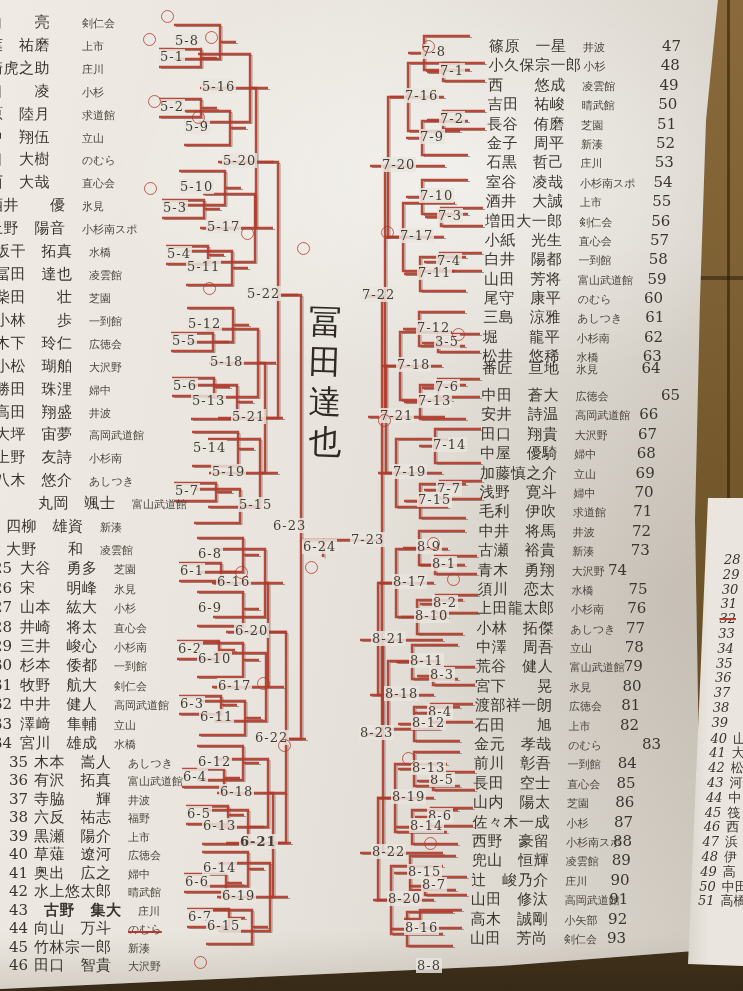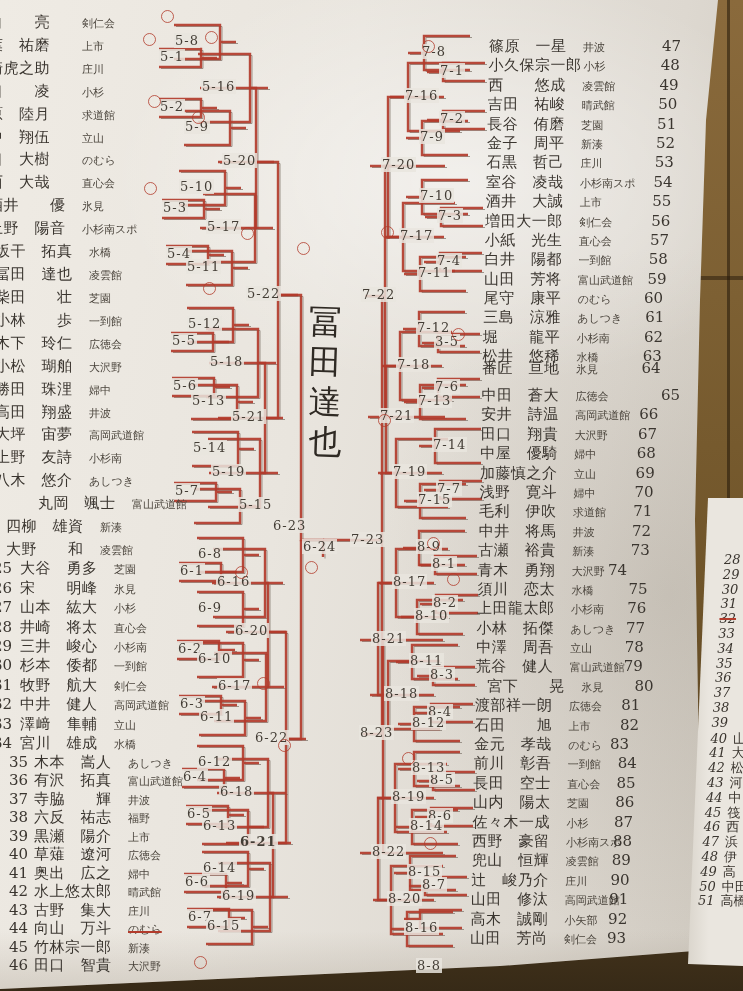--- a/index.html
+++ b/index.html
@@ -362,21 +362,21 @@
       <div class="row" style="left: 0px; top: 714.6px;"><span class="no" style="position: absolute; left: -12px;">33</span><span class="nm" style="margin-left: 20px;">澤﨑　隼輔</span><span class="cl">立山</span></div>
       <div class="row" style="left: 0px; top: 734px;"><span class="no" style="position: absolute; left: -12px;">34</span><span class="nm" style="margin-left: 20px;">宮川　雄成</span><span class="cl">水橋</span></div>
       <div class="row" style="left: 0px; top: 752.5px;"><span class="no" style="position: absolute; left: 4px;">35</span><span class="nm" style="margin-left: 34px;">木本　嵩人</span><span class="cl">あしつき</span></div>
       <div class="row" style="left: 0px; top: 771px;"><span class="no" style="position: absolute; left: 4px;">36</span><span class="nm" style="margin-left: 34px;">有沢　拓真</span><span class="cl">富山武道館</span></div>
       <div class="row" style="left: 0px; top: 789.5px;"><span class="no" style="position: absolute; left: 4px;">37</span><span class="nm" style="margin-left: 34px;">寺脇　　輝</span><span class="cl">井波</span></div>
       <div class="row" style="left: 0px; top: 808px;"><span class="no" style="position: absolute; left: 4px;">38</span><span class="nm" style="margin-left: 34px;">六反　祐志</span><span class="cl">福野</span></div>
       <div class="row" style="left: 0px; top: 826.5px;"><span class="no" style="position: absolute; left: 4px;">39</span><span class="nm" style="margin-left: 34px;">黒瀬　陽介</span><span class="cl">上市</span></div>
       <div class="row" style="left: 0px; top: 845px;"><span class="no" style="position: absolute; left: 4px;">40</span><span class="nm" style="margin-left: 34px;">草薙　遼河</span><span class="cl">広徳会</span></div>
       <div class="row" style="left: 0px; top: 863.5px;"><span class="no" style="position: absolute; left: 4px;">41</span><span class="nm" style="margin-left: 34px;">奥出　広之</span><span class="cl">婦中</span></div>
       <div class="row" style="left: 0px; top: 882px;"><span class="no" style="position: absolute; left: 4px;">42</span><span class="nm" style="margin-left: 34px;">水上悠太郎</span><span class="cl">晴武館</span></div>
-      <div class="row" style="left: 0px; top: 900.5px;"><span class="no" style="position: absolute; left: 4px;">43</span><span class="nm" style="margin-left: 34px;">古野　集大</span><span class="cl">庄川</span></div>
+      <div class="row" style="left: 0px; top: 900.5px;"><span class="no" style="position: absolute; left: 4px;">43</span><span class="nm" style="margin-left: 44px; font-weight: bold;">古野　集大</span><span class="cl">庄川</span></div>
       <div class="row struck" style="left: 0px; top: 919px;"><span class="no" style="position: absolute; left: 4px;">44</span><span class="nm" style="margin-left: 34px;">向山　万斗</span><span class="cl">のむら</span></div>
       <div class="row" style="left: 0px; top: 937.5px;"><span class="no" style="position: absolute; left: 4px;">45</span><span class="nm" style="margin-left: 34px;">竹林宗一郎</span><span class="cl">新湊</span></div>
       <div class="row" style="left: 0px; top: 956px;"><span class="no" style="position: absolute; left: 4px;">46</span><span class="nm" style="margin-left: 34px;">田口　智貴</span><span class="cl">大沢野</span></div>
     </div>
 <div id="right-list">
       <div class="row" style="left: 0px; top: 37px;"><span class="nm" style="margin-left: 489px;">篠原　一星</span><span class="cl">井波</span><span class="no" style="position: absolute; left: 657px;">47</span></div>
       <div class="row" style="left: 0px; top: 56.39px;"><span class="nm" style="margin-left: 488.587px;">小久保宗一郎</span><span class="cl">小杉</span><span class="no" style="position: absolute; left: 655.804px;">48</span></div>
       <div class="row" style="left: 0px; top: 75.78px;"><span class="nm" style="margin-left: 488.174px;">西　　悠成</span><span class="cl">凌雲館</span><span class="no" style="position: absolute; left: 654.609px;">49</span></div>
       <div class="row" style="left: 0px; top: 95.17px;"><span class="nm" style="margin-left: 487.761px;">吉田　祐峻</span><span class="cl">晴武館</span><span class="no" style="position: absolute; left: 653.413px;">50</span></div>
       <div class="row" style="left: 0px; top: 114.56px;"><span class="nm" style="margin-left: 487.348px;">長谷　侑磨</span><span class="cl">芝園</span><span class="no" style="position: absolute; left: 652.217px;">51</span></div>
@@ -401,24 +401,24 @@
       <div class="row" style="left: 0px; top: 482.97px;"><span class="nm" style="margin-left: 479.5px;">浅野　寛斗</span><span class="cl">婦中</span><span class="no" style="position: absolute; left: 629.5px;">70</span></div>
       <div class="row" style="left: 0px; top: 502.36px;"><span class="nm" style="margin-left: 479.087px;">毛利　伊吹</span><span class="cl">求道館</span><span class="no" style="position: absolute; left: 628.304px;">71</span></div>
       <div class="row" style="left: 0px; top: 521.75px;"><span class="nm" style="margin-left: 478.674px;">中井　将馬</span><span class="cl">井波</span><span class="no" style="position: absolute; left: 627.109px;">72</span></div>
       <div class="row" style="left: 0px; top: 541.14px;"><span class="nm" style="margin-left: 478.261px;">古瀬　裕貴</span><span class="cl">新湊</span><span class="no" style="position: absolute; left: 625.913px;">73</span></div>
       <div class="row" style="left: 0px; top: 560.53px;"><span class="nm" style="margin-left: 477.848px;">青木　勇翔</span><span class="cl">大沢野</span><span class="no" style="position: absolute; left: 603px;">74</span></div>
       <div class="row" style="left: 0px; top: 579.92px;"><span class="nm" style="margin-left: 477.435px;">須川　恋太</span><span class="cl">水橋</span><span class="no" style="position: absolute; left: 623.522px;">75</span></div>
       <div class="row" style="left: 0px; top: 599.31px;"><span class="nm" style="margin-left: 477.022px;">上田龍太郎</span><span class="cl">小杉南</span><span class="no" style="position: absolute; left: 622.326px;">76</span></div>
       <div class="row" style="left: 0px; top: 618.7px;"><span class="nm" style="margin-left: 476.609px;">小林　拓傑</span><span class="cl">あしつき</span><span class="no" style="position: absolute; left: 621.13px;">77</span></div>
       <div class="row" style="left: 0px; top: 638.09px;"><span class="nm" style="margin-left: 476.196px;">中澤　周吾</span><span class="cl">立山</span><span class="no" style="position: absolute; left: 619.935px;">78</span></div>
       <div class="row" style="left: 0px; top: 657.48px;"><span class="nm" style="margin-left: 475.783px;">荒谷　健人</span><span class="cl">富山武道館</span><span class="no" style="position: absolute; left: 618.739px;">79</span></div>
-      <div class="row" style="left: 12px; top: 676.87px;"><span class="nm" style="margin-left: 475.37px;">宮下　　晃</span><span class="cl">氷見</span><span class="no" style="position: absolute; left: 617.543px;">80</span></div>
+      <div class="row" style="left: 0px; top: 676.87px;"><span class="nm" style="margin-left: 475.37px;">宮下　　晃</span><span class="cl">氷見</span><span class="no" style="position: absolute; left: 617.543px;">80</span></div>
       <div class="row" style="left: 0px; top: 696.26px;"><span class="nm" style="margin-left: 474.957px;">渡部祥一朗</span><span class="cl">広徳会</span><span class="no" style="position: absolute; left: 616.348px;">81</span></div>
       <div class="row" style="left: 0px; top: 715.65px;"><span class="nm" style="margin-left: 474.543px;">石田　　旭</span><span class="cl">上市</span><span class="no" style="position: absolute; left: 615.152px;">82</span></div>
-      <div class="row" style="left: 0px; top: 735.04px;"><span class="nm" style="margin-left: 474.13px;">金元　孝哉</span><span class="cl">のむら</span><span class="no" style="position: absolute; left: 605px;">83</span></div>
+      <div class="row" style="left: 0px; top: 735.04px;"><span class="nm" style="margin-left: 474.13px;">金元　孝哉</span><span class="cl">のむら</span><span class="no" style="position: absolute; left: 637px;">83</span></div>
       <div class="row" style="left: 0px; top: 754.43px;"><span class="nm" style="margin-left: 473.717px;">前川　彰吾</span><span class="cl">一到館</span><span class="no" style="position: absolute; left: 612.761px;">84</span></div>
       <div class="row" style="left: 0px; top: 773.82px;"><span class="nm" style="margin-left: 473.304px;">長田　空士</span><span class="cl">直心会</span><span class="no" style="position: absolute; left: 611.565px;">85</span></div>
       <div class="row" style="left: 0px; top: 793.21px;"><span class="nm" style="margin-left: 472.891px;">山内　陽太</span><span class="cl">芝園</span><span class="no" style="position: absolute; left: 610.37px;">86</span></div>
       <div class="row" style="left: 0px; top: 812.6px;"><span class="nm" style="margin-left: 472.478px;">佐々木一成</span><span class="cl">小杉</span><span class="no" style="position: absolute; left: 609.174px;">87</span></div>
       <div class="row" style="left: 0px; top: 831.99px;"><span class="nm" style="margin-left: 472.065px;">西野　豪留</span><span class="cl">小杉南スポ</span><span class="no" style="position: absolute; left: 607.978px;">88</span></div>
       <div class="row" style="left: 0px; top: 851.38px;"><span class="nm" style="margin-left: 471.652px;">兜山　恒輝</span><span class="cl">凌雲館</span><span class="no" style="position: absolute; left: 606.783px;">89</span></div>
       <div class="row" style="left: 0px; top: 870.77px;"><span class="nm" style="margin-left: 471.239px;">辻　峻乃介</span><span class="cl">庄川</span><span class="no" style="position: absolute; left: 605.587px;">90</span></div>
       <div class="row" style="left: 0px; top: 890.16px;"><span class="nm" style="margin-left: 470.826px;">山田　修汰</span><span class="cl">高岡武道館</span><span class="no" style="position: absolute; left: 604.391px;">91</span></div>
       <div class="row" style="left: 0px; top: 909.55px;"><span class="nm" style="margin-left: 470.413px;">高木　誠剛</span><span class="cl">小矢部</span><span class="no" style="position: absolute; left: 603.196px;">92</span></div>
       <div class="row" style="left: 0px; top: 928.94px;"><span class="nm" style="margin-left: 470px;">山田　芳尚</span><span class="cl">剣仁会</span><span class="no" style="position: absolute; left: 602px;">93</span></div>

